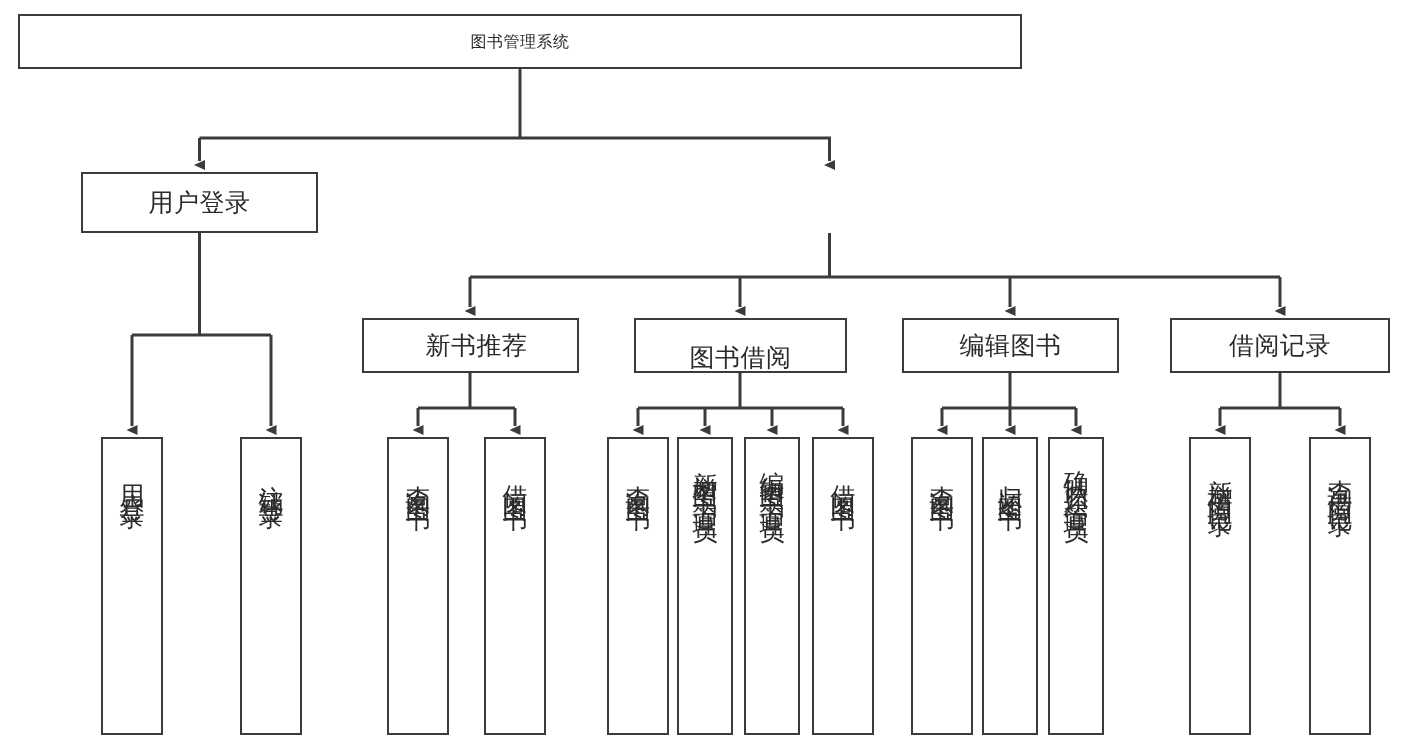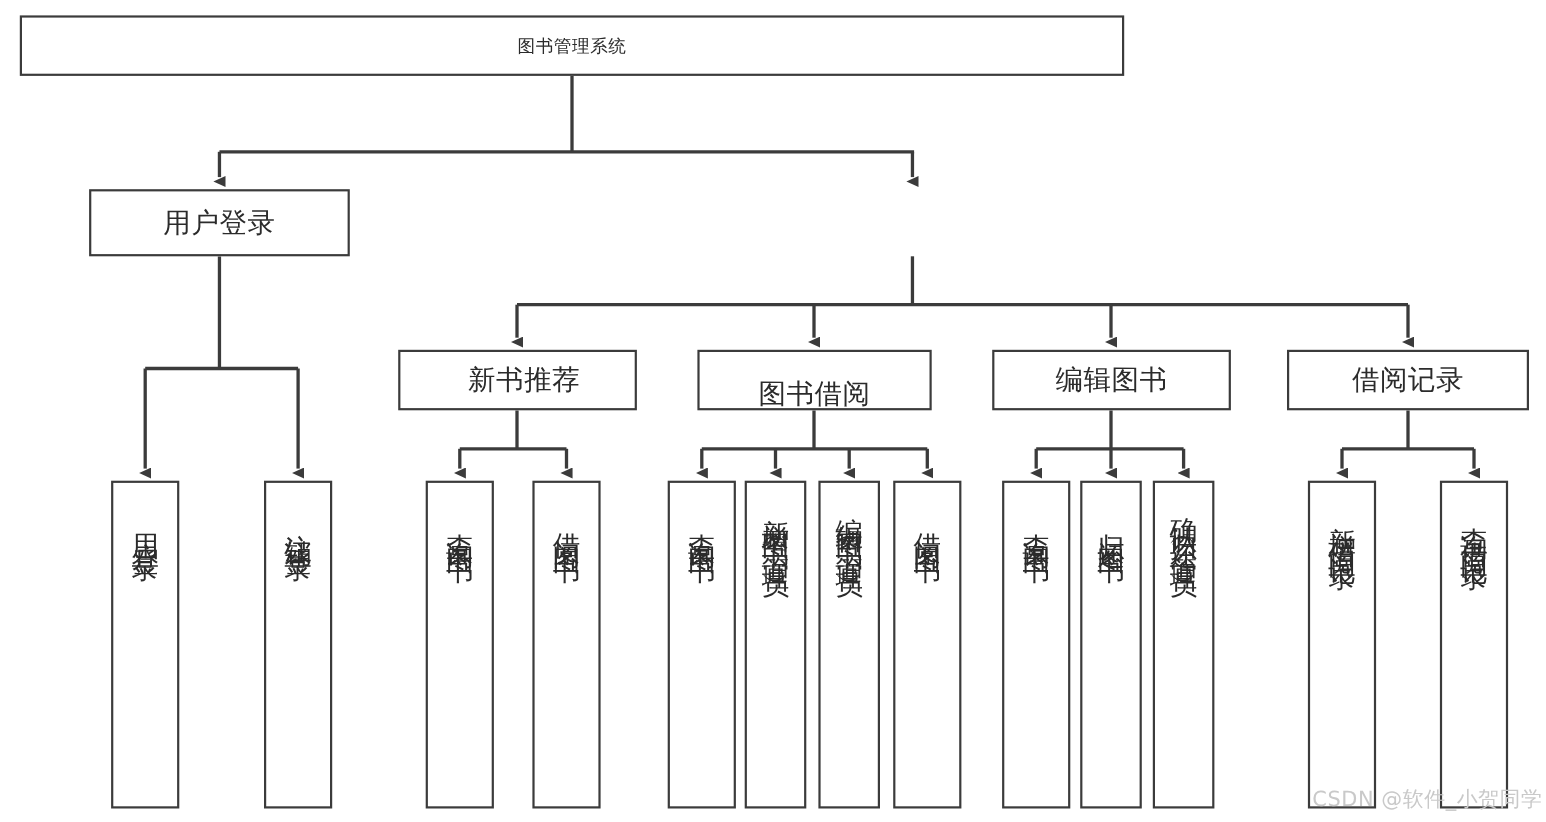--- a/index.html
+++ b/index.html
@@ -179,15 +179,14 @@
     <span class="vtext">确认归还（管理员）</span>
   </div>
 
   <div class="node v" style="left:1189px; top:437px; width:62px; height:298px; padding-top:20px;">
     <span class="vtext">新增借阅记录</span>
   </div>
   <div class="node v" style="left:1309px; top:437px; width:62px; height:298px; padding-top:20px;">
     <span class="vtext">查询借阅记录</span>
   </div>
 
-  <div class="watermark">CSDN @软件_小贺同学</div>
 
 </div>
 
 </body></html>

